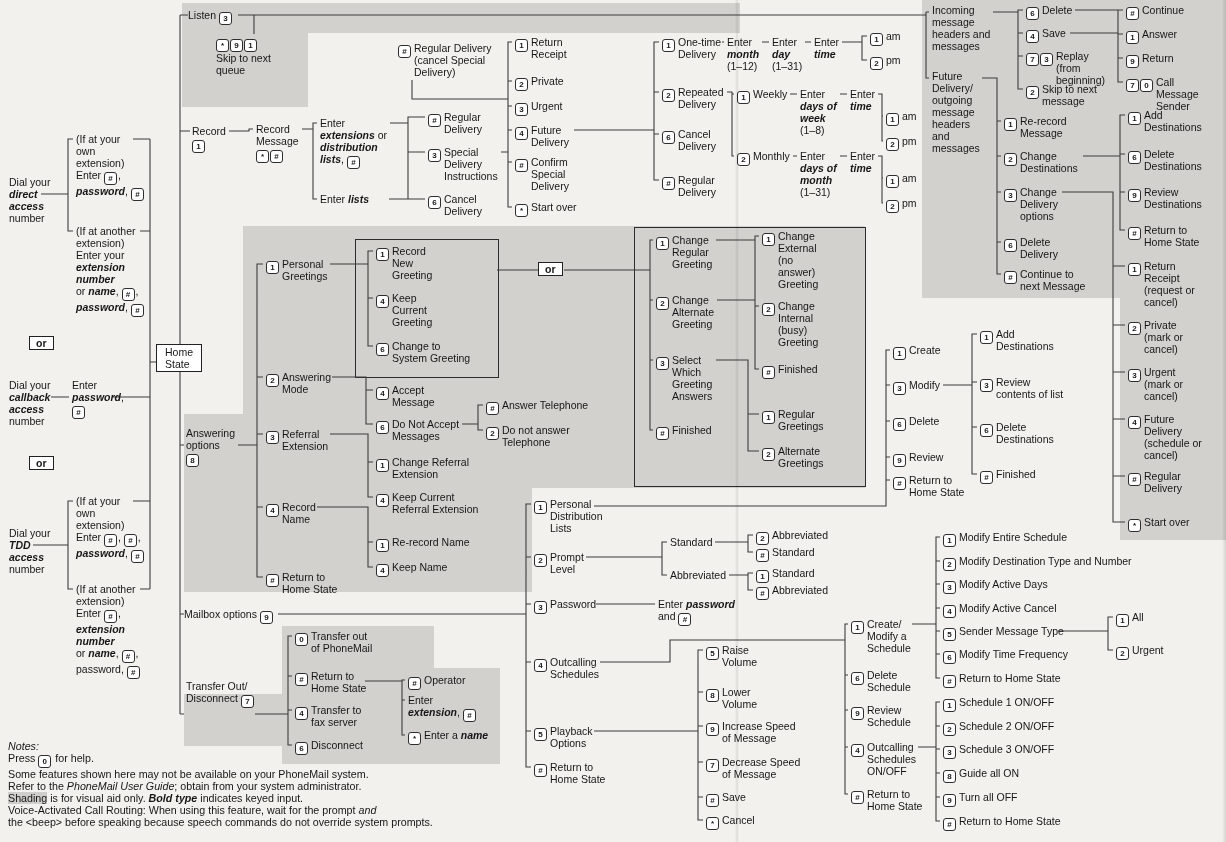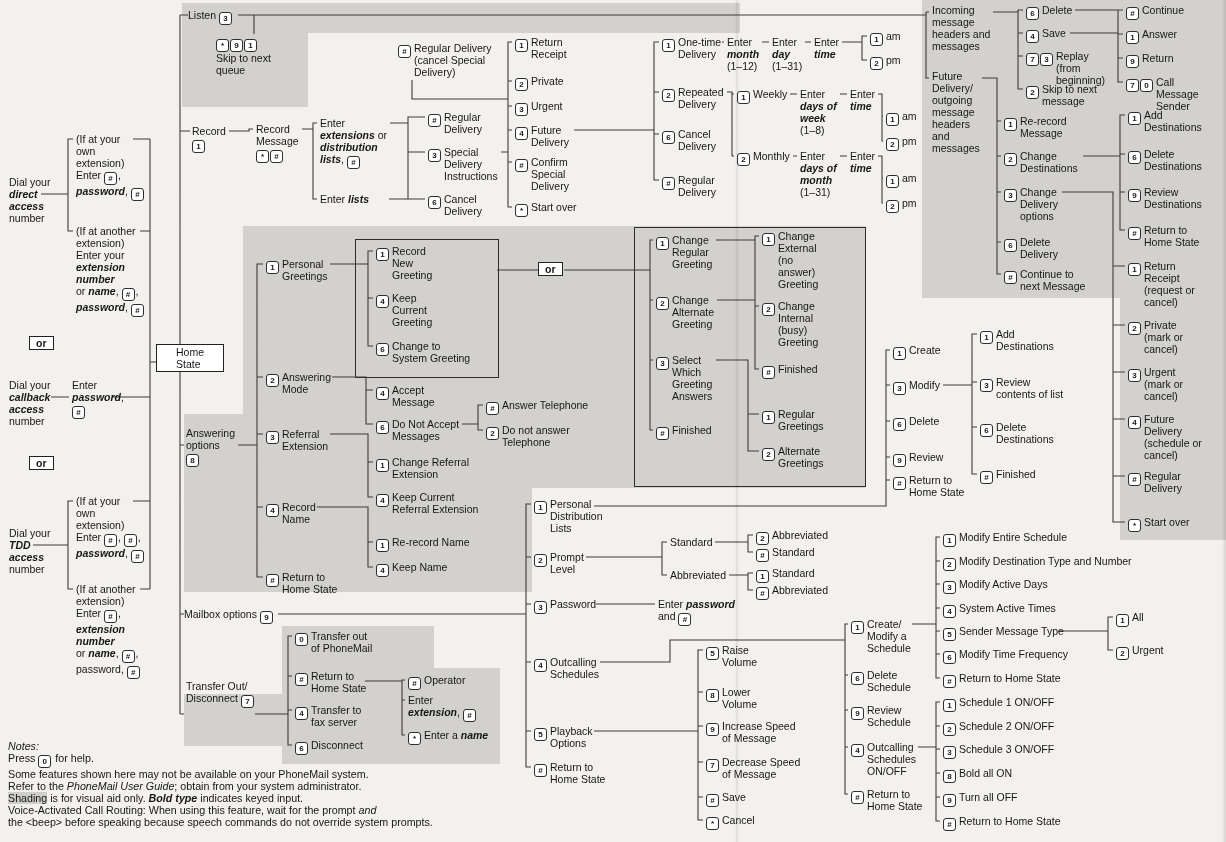--- a/index.html
+++ b/index.html
@@ -10,21 +10,21 @@
   #wires{position:absolute;left:0;top:0;z-index:1;pointer-events:none;}
   .node{position:absolute;z-index:2;font-size:10.5px;line-height:12px;}
   .kv{display:flex;}
   .kv .keys{flex:0 0 auto;white-space:nowrap;margin-right:2px;}
   .cap{display:inline-block;min-width:9px;height:11px;padding:0 1px;line-height:11px;
        border:1px solid #2e2e2e;border-radius:3px;background:#fff;font-size:8px;
        font-weight:700;text-align:center;vertical-align:-2px;margin:0 1px 0 0;}
   .bi{font-weight:700;font-style:italic;}
   .it{font-style:italic;}
   .hl{background:#cfcecb;}
-  .obox{background:#fff;border:1.2px solid #222;padding:1px 19px;z-index:3;}
+  .obox{background:#fff;border:1.2px solid #222;padding:1px 8px;z-index:3;}
   .orbox{font-weight:700;font-size:10.5px;padding:0 6px;}
   .title{font-size:29px;line-height:31px;width:150px;text-align:center;letter-spacing:.3px;}
   .notes{font-size:10.7px;line-height:12.1px;}
   .fold{position:absolute;z-index:5;pointer-events:none;}
 </style>
 </head>
 <body>
 
 <div id="stage" style="background: rgb(243, 241, 237);">
     <div class="shade" style="left: 182px; top: 3px; width: 558px; height: 30px; background: rgb(210, 209, 206);"></div>
@@ -456,21 +456,21 @@
     <div class="node kv" style="left: 943px; top: 555px;">
       <span class="keys"><span class="cap">2</span></span>
       <span class="txt">Modify Destination Type and Number</span>
     </div>
     <div class="node kv" style="left: 943px; top: 578px;">
       <span class="keys"><span class="cap">3</span></span>
       <span class="txt">Modify Active Days</span>
     </div>
     <div class="node kv" style="left: 943px; top: 602px;">
       <span class="keys"><span class="cap">4</span></span>
-      <span class="txt">System Active Times</span>
+      <span class="txt">Modify Active Cancel</span>
     </div>
     <div class="node kv" style="left: 943px; top: 625px;">
       <span class="keys"><span class="cap">5</span></span>
       <span class="txt">Sender Message Type</span>
     </div>
     <div class="node kv" style="left: 943px; top: 648px;">
       <span class="keys"><span class="cap">6</span></span>
       <span class="txt">Modify Time Frequency</span>
     </div>
     <div class="node kv" style="left: 943px; top: 672px;">
@@ -492,21 +492,21 @@
     <div class="node kv" style="left: 943px; top: 720px;">
       <span class="keys"><span class="cap">2</span></span>
       <span class="txt">Schedule 2 ON/OFF</span>
     </div>
     <div class="node kv" style="left: 943px; top: 743px;">
       <span class="keys"><span class="cap">3</span></span>
       <span class="txt">Schedule 3 ON/OFF</span>
     </div>
     <div class="node kv" style="left: 943px; top: 767px;">
       <span class="keys"><span class="cap">8</span></span>
-      <span class="txt">Bold all ON</span>
+      <span class="txt">Guide all ON</span>
     </div>
     <div class="node kv" style="left: 943px; top: 791px;">
       <span class="keys"><span class="cap">9</span></span>
       <span class="txt">Turn all OFF</span>
     </div>
     <div class="node kv" style="left: 943px; top: 815px;">
       <span class="keys"><span class="cap">#</span></span>
       <span class="txt">Return to Home State</span>
     </div>
     <div class="node kv" style="left: 706px; top: 644px;">

